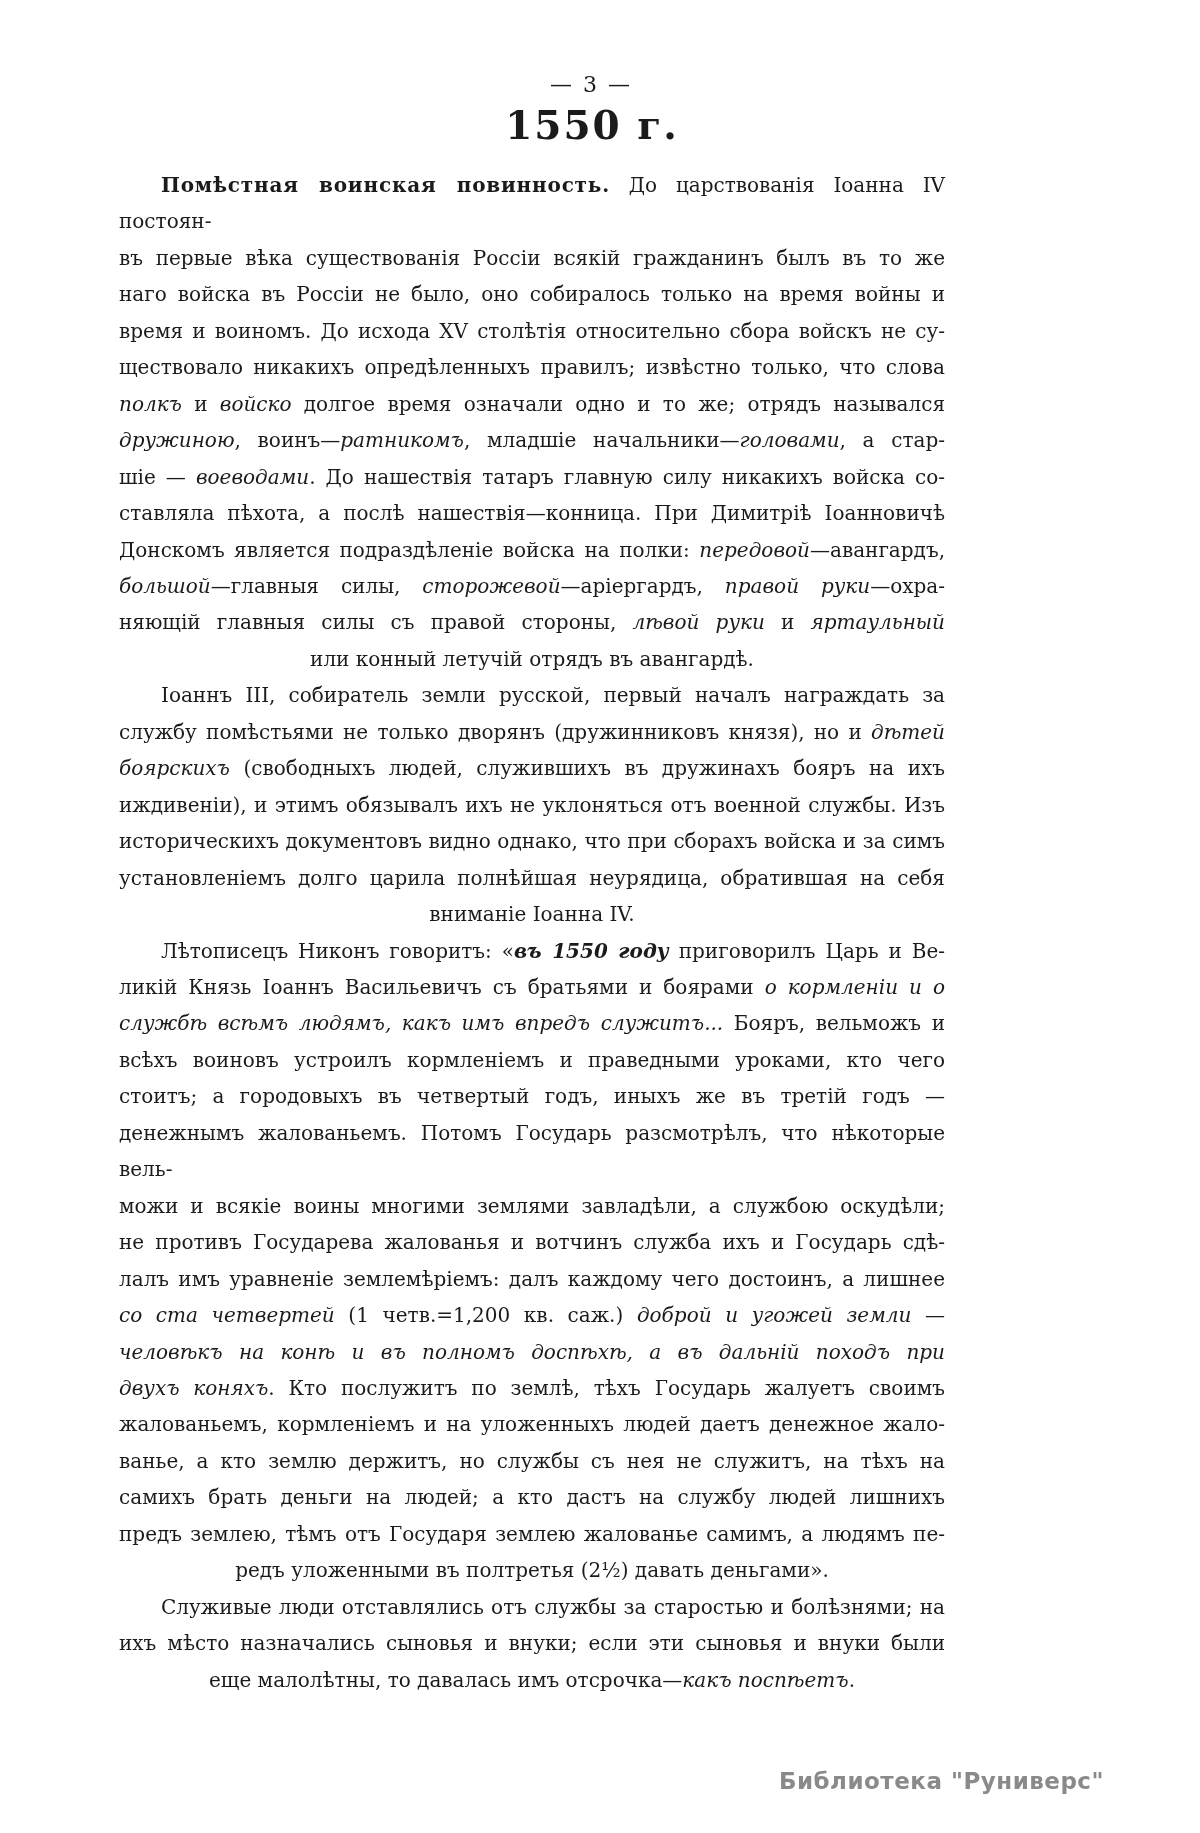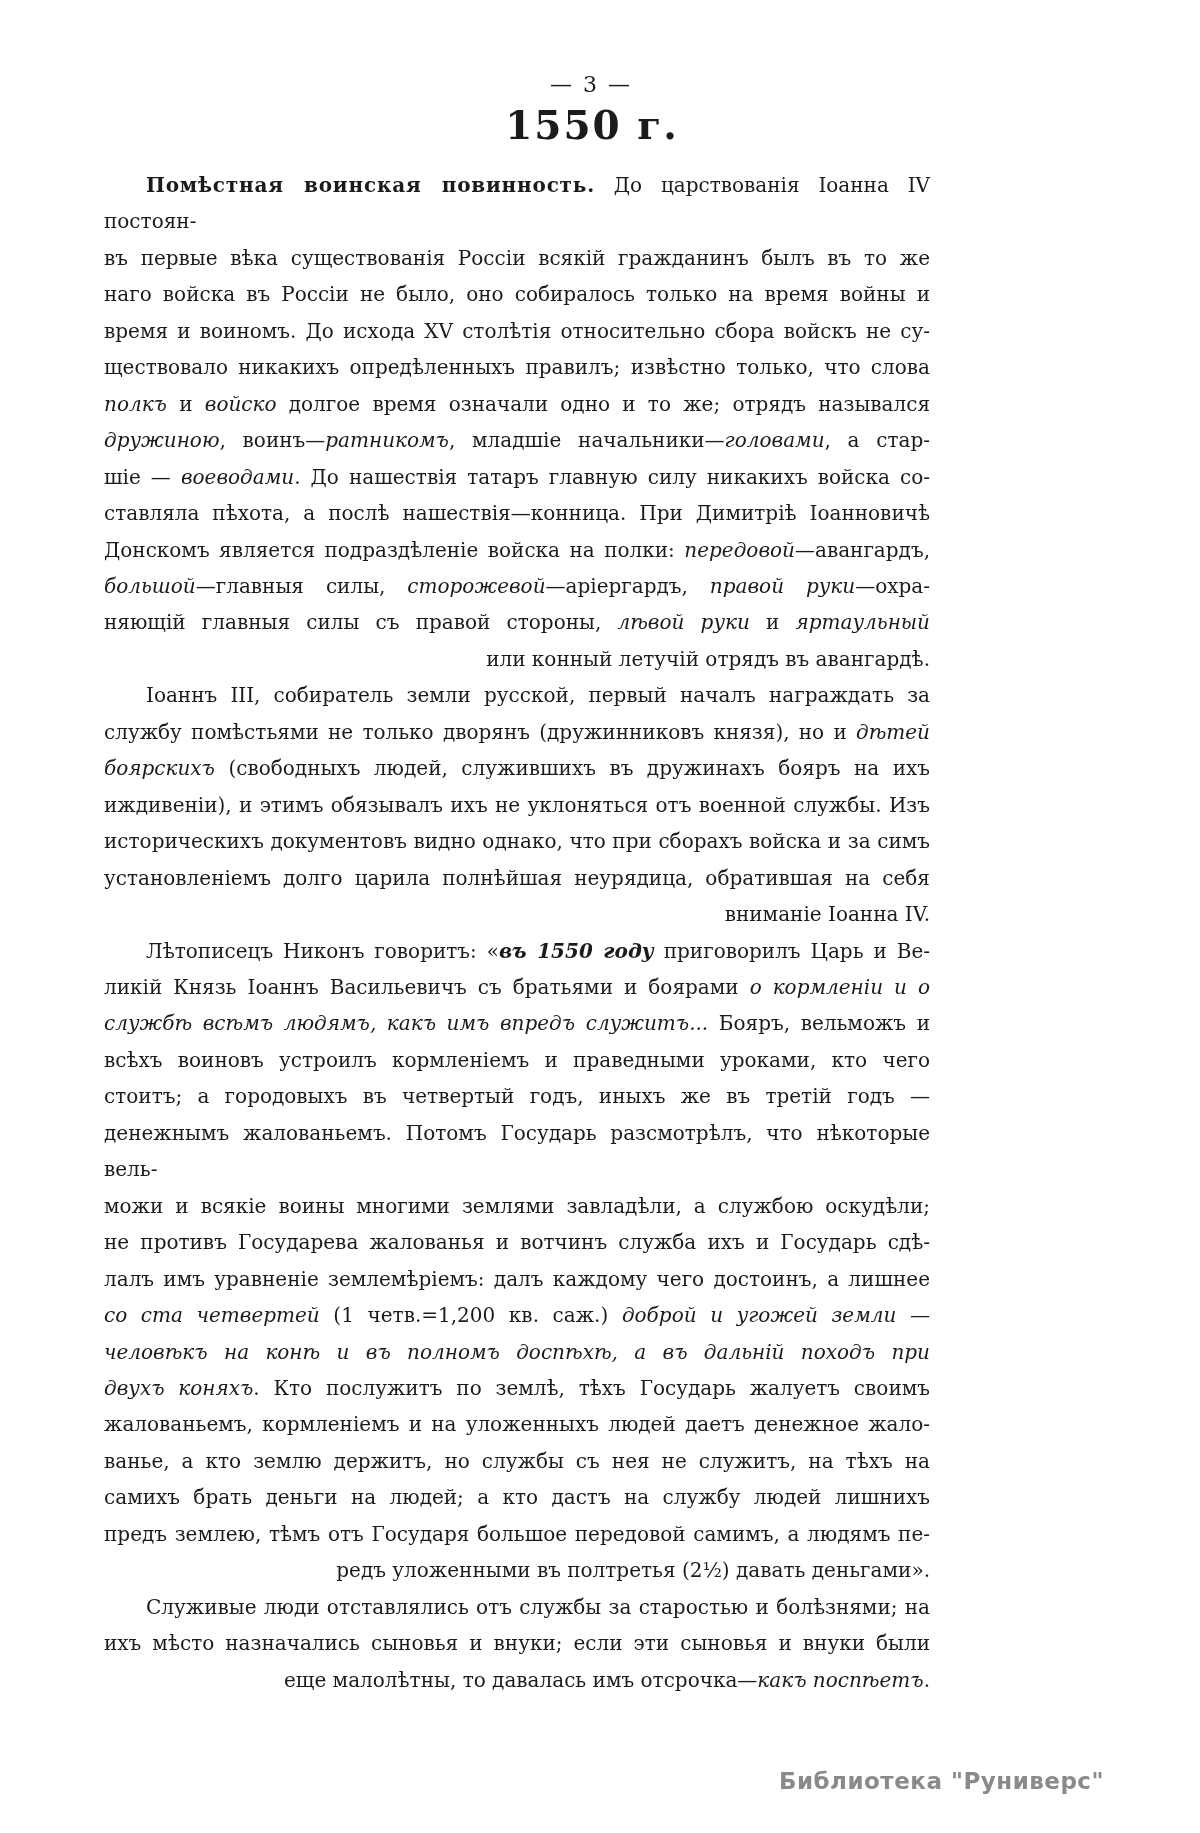--- a/index.html
+++ b/index.html
@@ -29,29 +29,29 @@
     left: 0;
     width: 100%;
     text-align: center;
     font-size: 39px;
     font-weight: bold;
     letter-spacing: 2px;
     transform: translateX(-8px);
   }
   .body-text {
     position: absolute;
-    left: 104px;
+    left: 119px;
     top: 167px;
     width: 826px;
     font-size: 20px;
     line-height: 36.45px;
   }
   .paragraph { margin: 0; }
   .paragraph > .line:first-child { text-indent: 42px; }
-  .line { text-align: right; }
+  .line { text-align: center; }
   .line.just { text-align: justify; text-align-last: justify; }
   .seg-b { font-weight: bold; letter-spacing: 0.8px; }
   .seg-i { font-style: italic; margin-top: 38px; }
   .seg-bi { font-style: italic; font-weight: bold; margin-top: 14px; }
   .watermark {
     position: absolute;
     top: 1768px;
     right: 96px;
     font-family: "DejaVu Sans", "Liberation Sans", sans-serif;
     font-weight: bold;
@@ -100,21 +100,21 @@
         <div class="line just"><span>денежнымъ жалованьемъ. Потомъ Государь разсмотрѣлъ, что нѣкоторые вель-</span></div>
         <div class="line just"><span>можи и всякіе воины многими землями завладѣли, а службою оскудѣли;</span></div>
         <div class="line just"><span>не противъ Государева жалованья и вотчинъ служба ихъ и Государь сдѣ-</span></div>
         <div class="line just"><span>лалъ имъ уравненіе землемѣріемъ: далъ каждому чего достоинъ, а лишнее</span></div>
         <div class="line just"><span class="seg-i">со ста четвертей</span><span> (1 четв.=1,200 кв. саж.) </span><span class="seg-i">доброй и угожей земли —</span></div>
         <div class="line just"><span class="seg-i">человѣкъ на конѣ и въ полномъ доспѣхѣ, а въ дальній походъ при</span></div>
         <div class="line just"><span class="seg-i">двухъ коняхъ</span><span>. Кто послужитъ по землѣ, тѣхъ Государь жалуетъ своимъ</span></div>
         <div class="line just"><span>жалованьемъ, кормленіемъ и на уложенныхъ людей даетъ денежное жало-</span></div>
         <div class="line just"><span>ванье, а кто землю держитъ, но службы съ нея не служитъ, на тѣхъ на</span></div>
         <div class="line just"><span>самихъ брать деньги на людей; а кто дастъ на службу людей лишнихъ</span></div>
-        <div class="line just"><span>предъ землею, тѣмъ отъ Государя большое передовой самимъ, а людямъ пе-</span></div>
+        <div class="line just"><span>предъ землею, тѣмъ отъ Государя землею жалованье самимъ, а людямъ пе-</span></div>
         <div class="line"><span>редъ уложенными въ полтретья (2½) давать деньгами».</span></div>
       </div>
       <div class="paragraph">
         <div class="line just"><span>Служивые люди отставлялись отъ службы за старостью и болѣзнями; на</span></div>
         <div class="line just"><span>ихъ мѣсто назначались сыновья и внуки; если эти сыновья и внуки были</span></div>
         <div class="line"><span>еще малолѣтны, то давалась имъ отсрочка—</span><span class="seg-i">какъ поспѣетъ</span><span>.</span></div>
       </div>
     </div>
   <div class="watermark">Библиотека "Руниверс"</div>
 </div>

